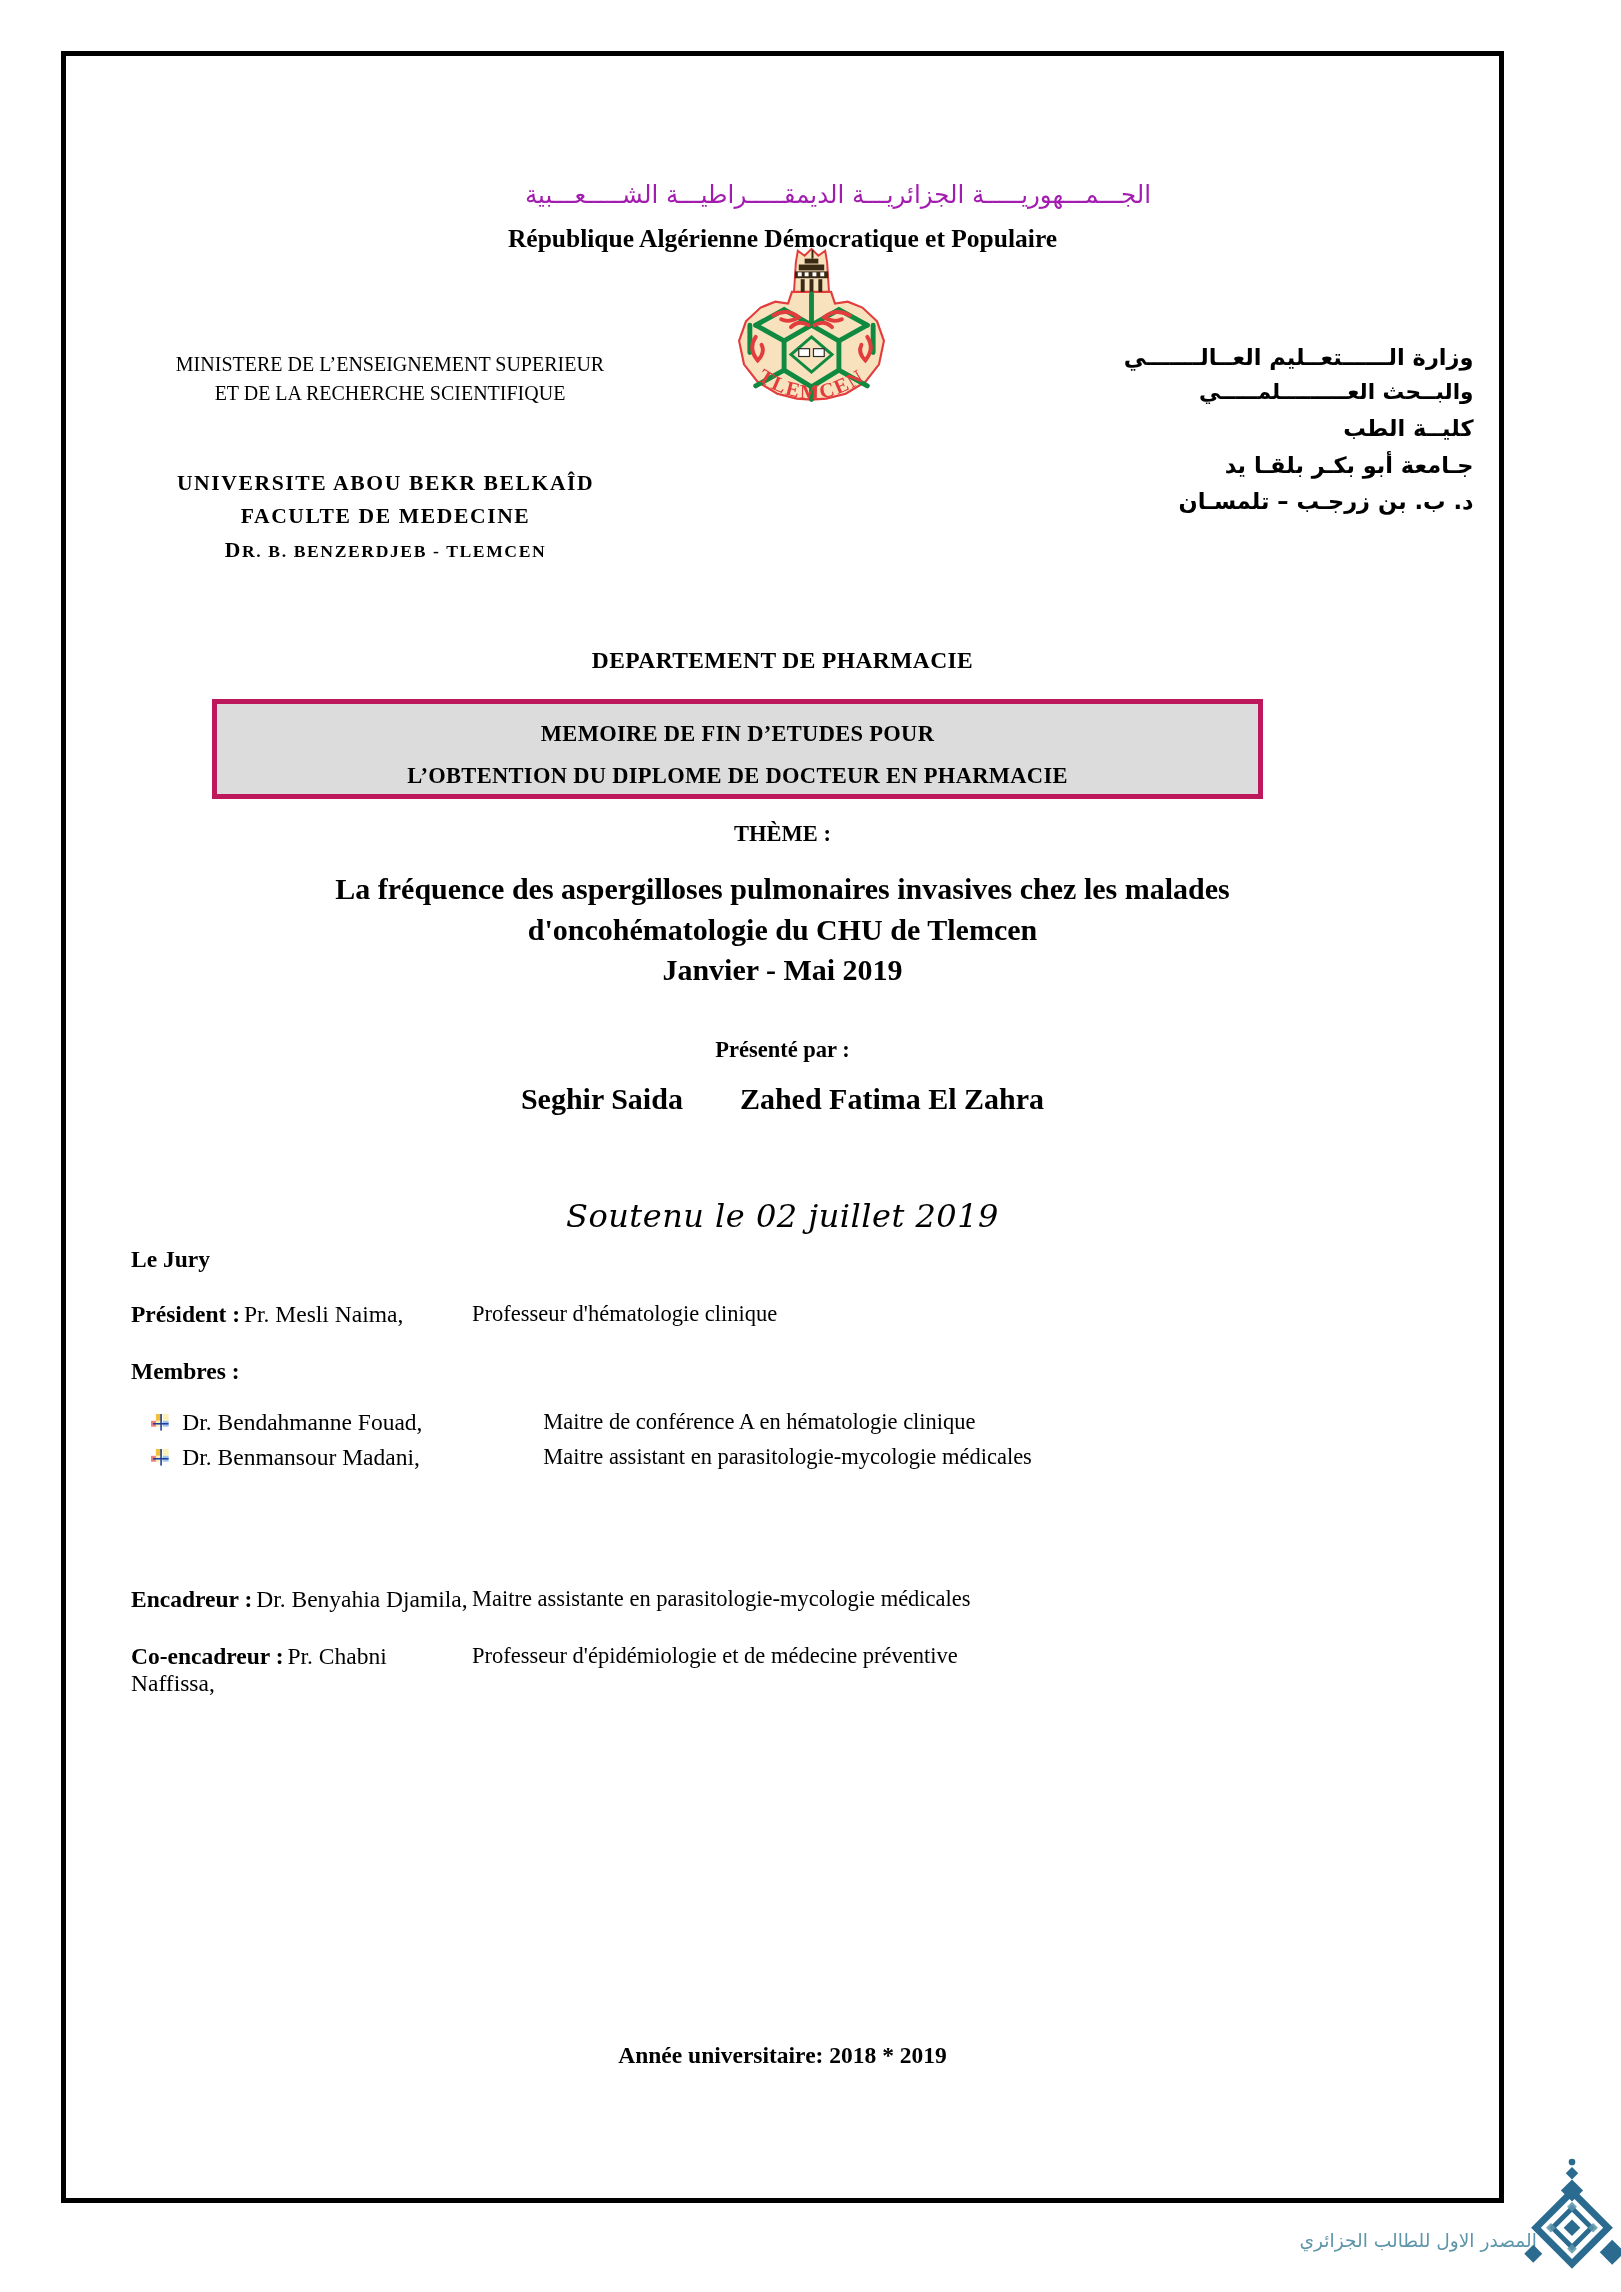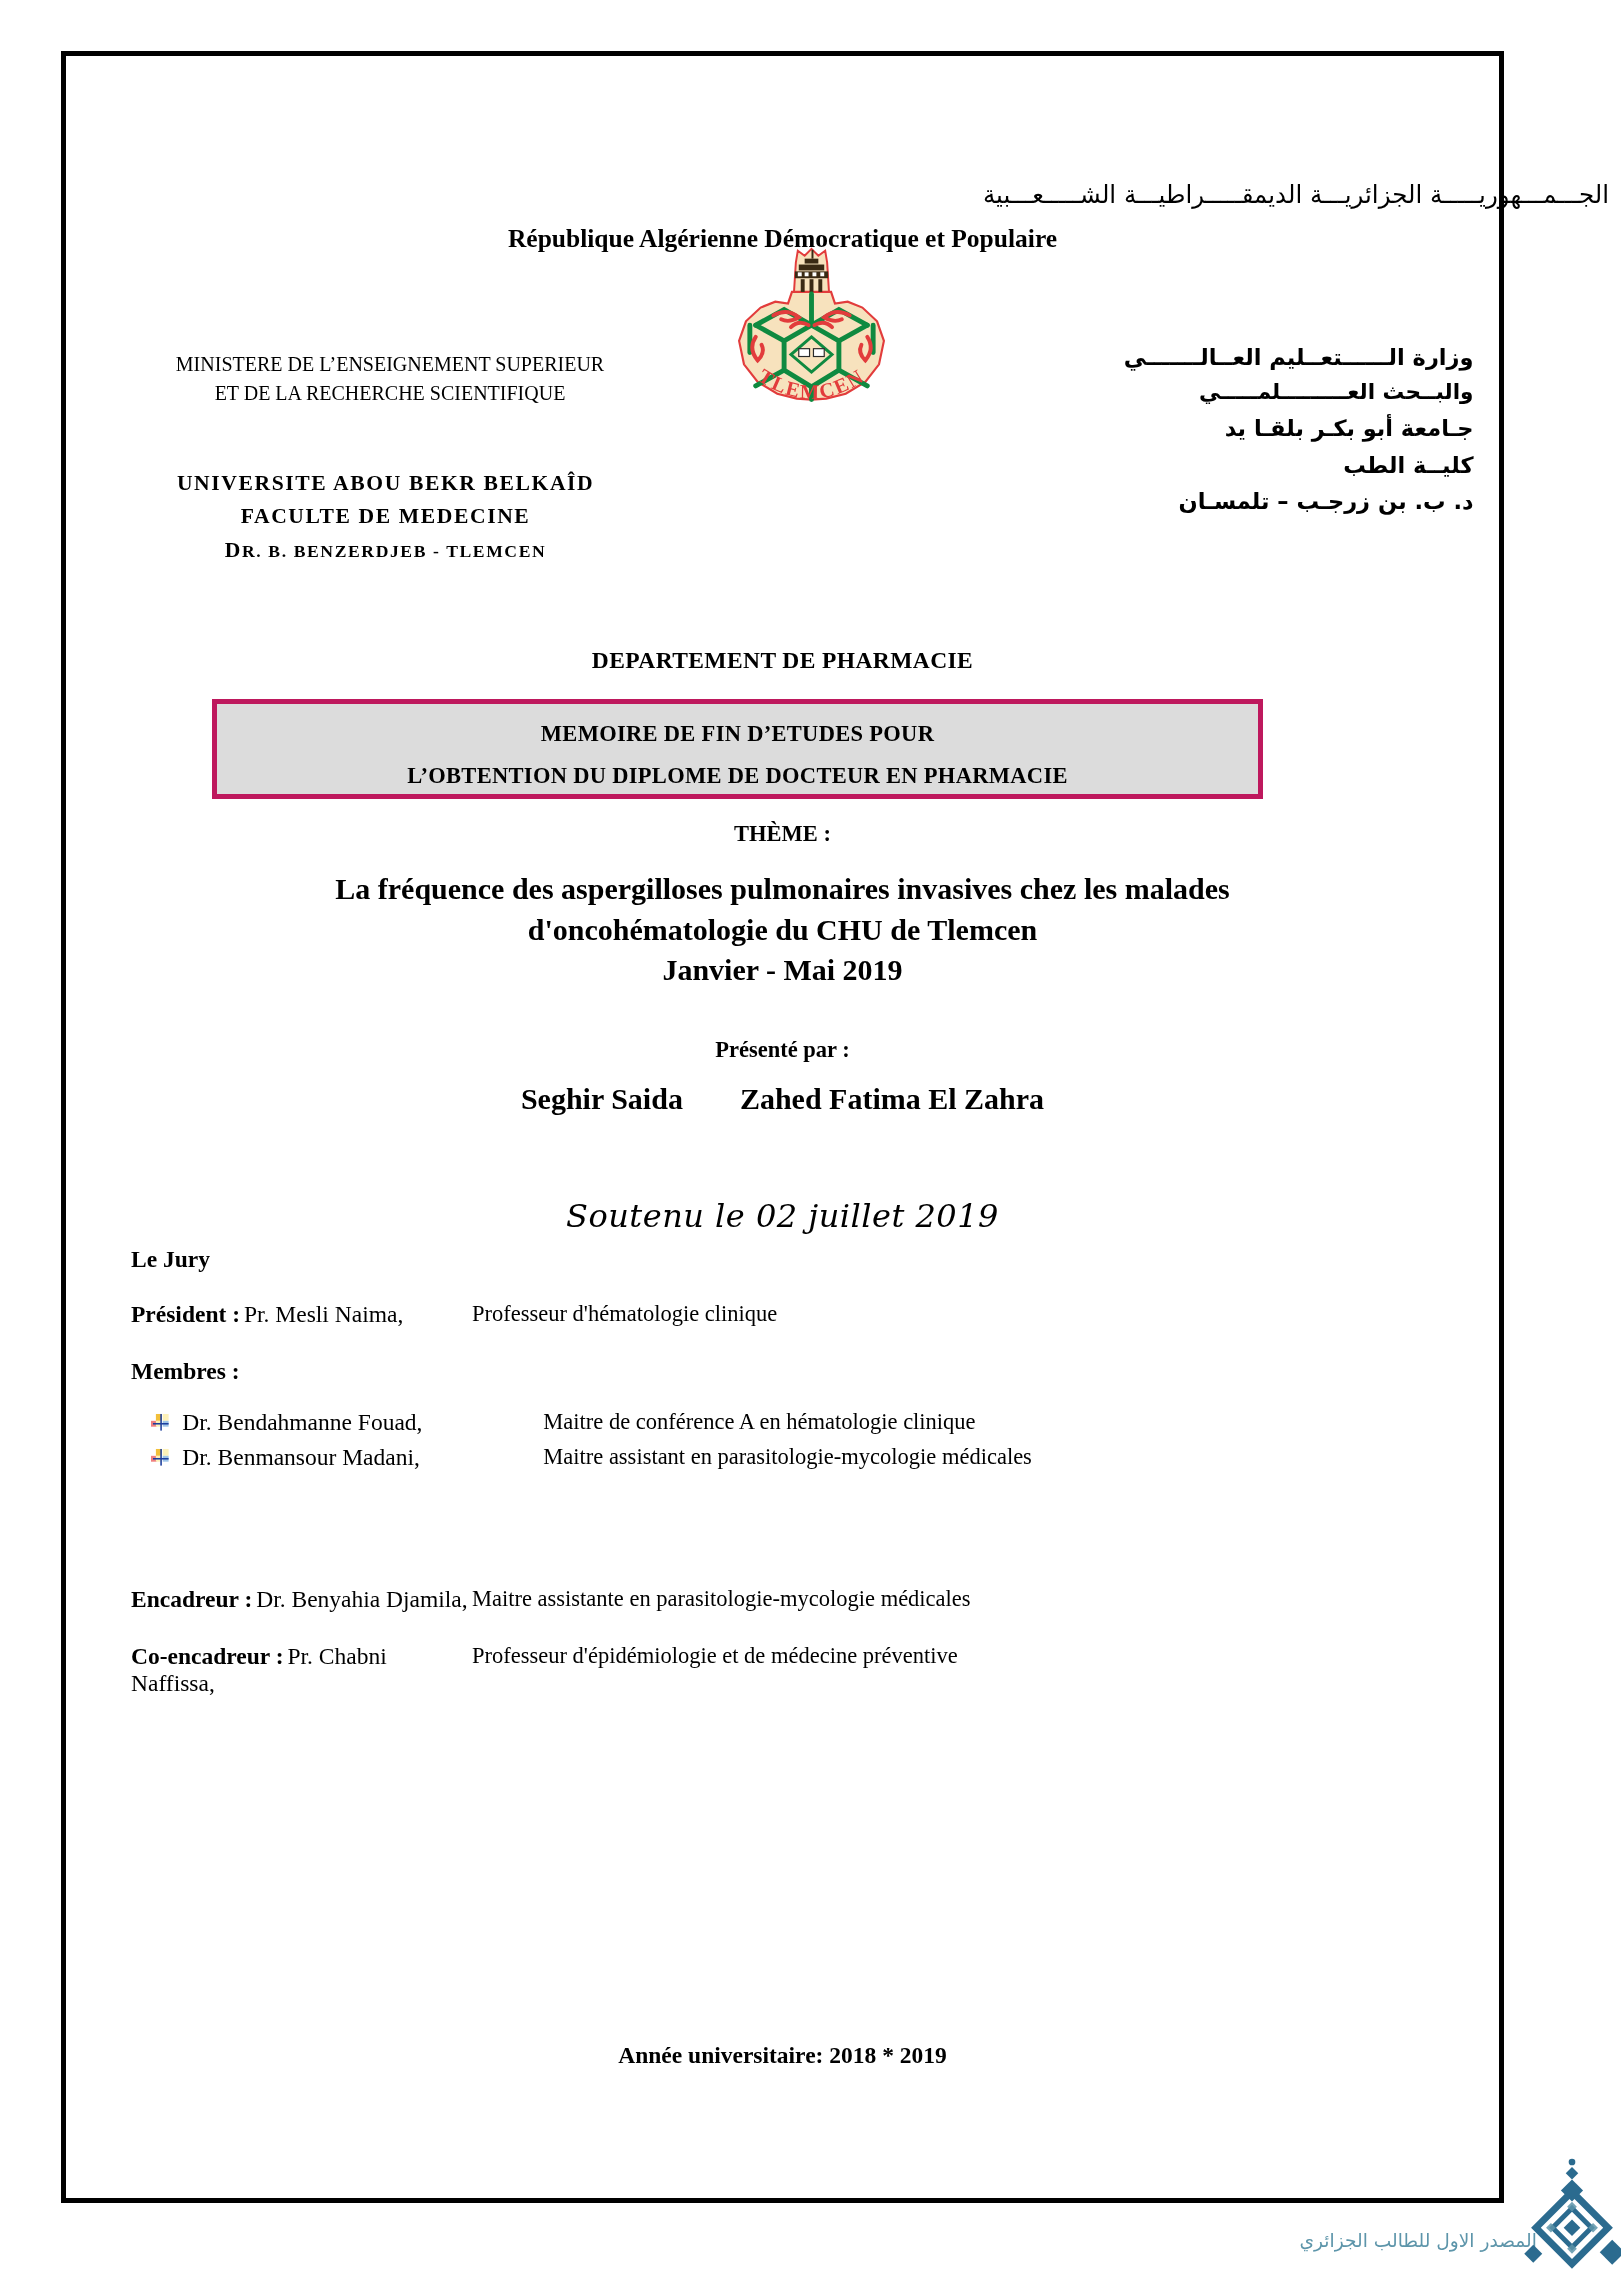--- a/index.html
+++ b/index.html
@@ -33,25 +33,25 @@
     width: 1431px;
     height: 2141px;
   }
 
   
   .arabic-top {
     position: absolute;
     left: 0;
     top: 123px;
     width: 1542px;
-    text-align: right;
+    text-align: center;
     font-family: "DejaVu Sans", sans-serif;
     font-size: 24.5px;
     direction: rtl;
-    color: #000000;
+    color: #a21caf;
     letter-spacing: 0px;
   }
   .republique {
     position: absolute;
     left: 0;
     top: 167px;
     width: 1431px;
     text-align: center;
     font-size: 25.5px;
     font-weight: bold;
@@ -399,22 +399,22 @@
           <text font-family="Liberation Serif, serif" font-size="21" font-weight="bold" fill="#e23c3c" letter-spacing="2">
             <textPath href="#arcpath" startOffset="50%" text-anchor="middle">TLEMCEN</textPath>
           </text>
         </g>
       </svg>
     </div>
 
     <div class="arabic-right">
       <div>وزارة الــــــتعــليم العــالـــــــي</div>
       <div class="ln2">والبــحث العـــــــــلمـــــي</div>
+      <div>كليــة الطب</div>
       <div>جـامعة أبو بكـر بلقـا يد</div>
-      <div>كليــة الطب</div>
       <div>د. ب. بن زرجـب – تلمسـان</div>
     </div>
 
     <div class="departement">DEPARTEMENT DE PHARMACIE</div>
 
     <div class="memoire-box">
       <div class="l1">MEMOIRE DE FIN D’ETUDES POUR</div>
       <div class="l2">L’OBTENTION DU DIPLOME DE DOCTEUR EN PHARMACIE</div>
     </div>
 

